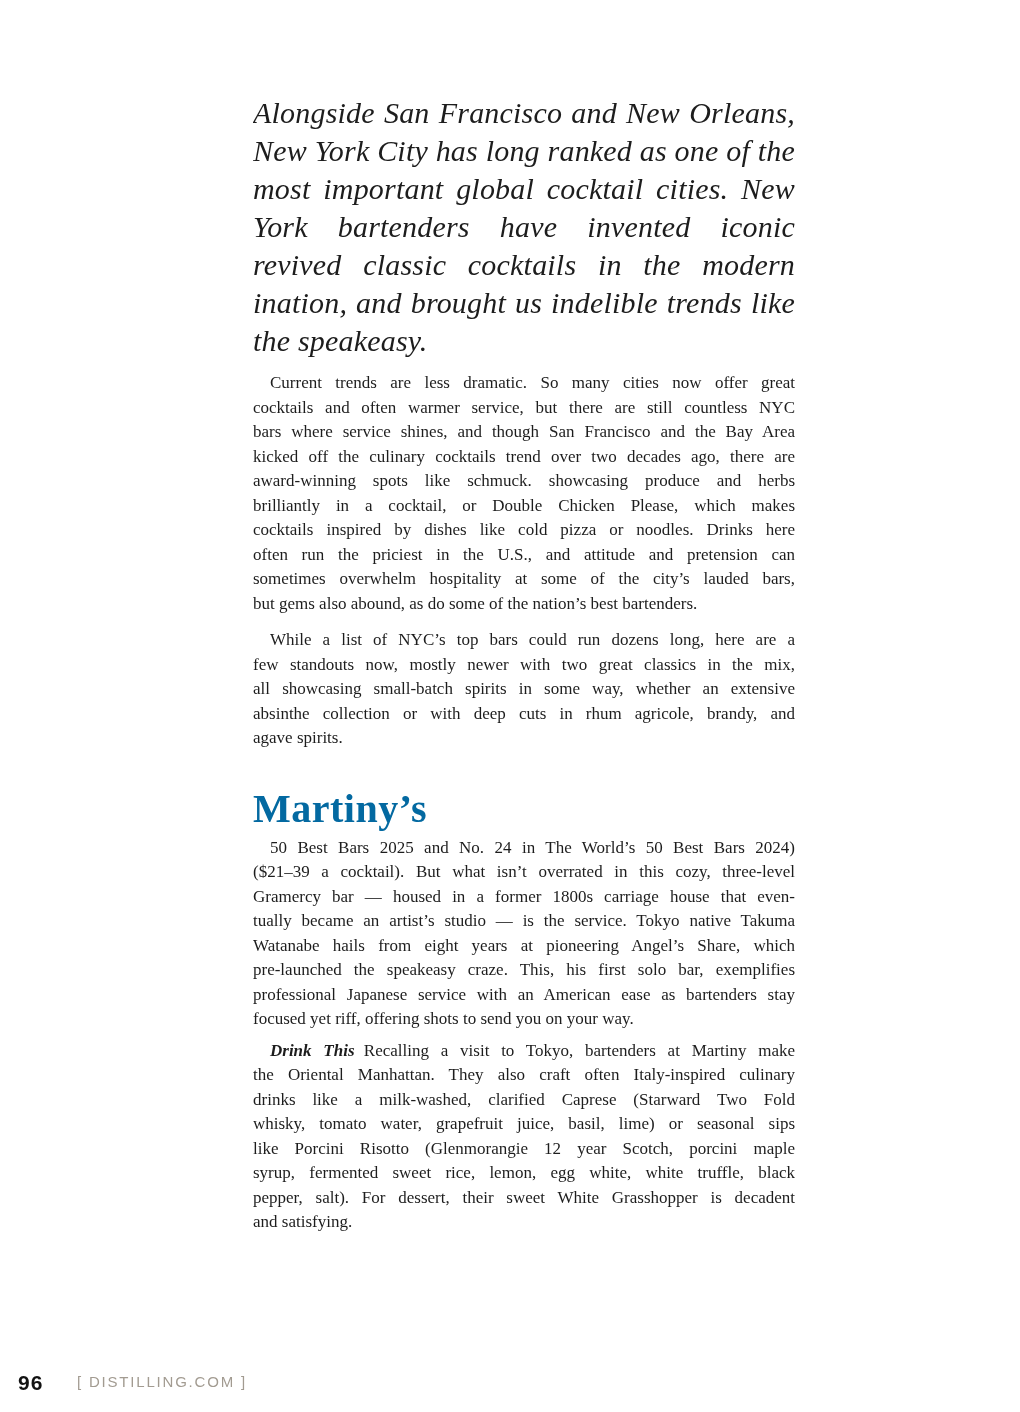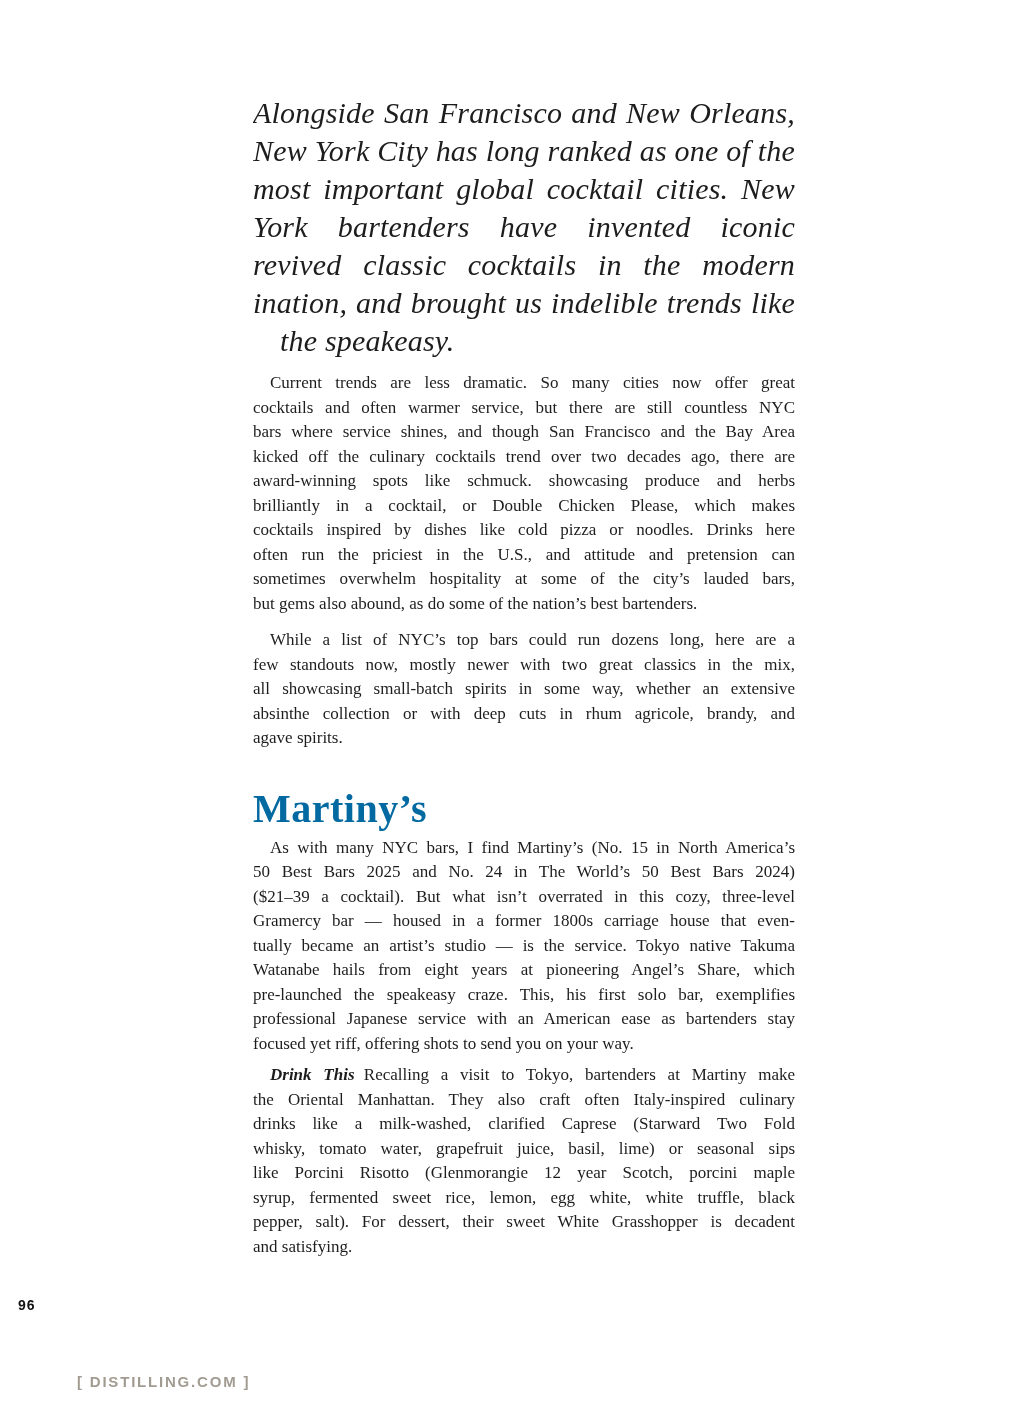--- a/index.html
+++ b/index.html
@@ -35,21 +35,21 @@
   .line:last-child { text-align: left; }
   .line:last-child::after { content: none; }
 
   .intro {
     font-style: italic;
     font-size: 30px;
     line-height: 38px;
     letter-spacing: 0.2px;
   }
   .intro .line { height: 38px; text-align-last: justify; }
-  .intro .line:last-child { text-align-last: left; margin-left: 27px; }
+  .intro .line:last-child { text-align-last: left; }
 
   .body-para {
     font-size: 17px;
     line-height: 24.5px;
   }
   .body-para .line { height: 24.5px; text-align-last: justify; }
   .body-para .line:last-child { text-align-last: left; }
   .para.indent .line:first-child { text-indent: 17px; }
 
   .p1 { margin-top: 11px; }
@@ -69,33 +69,33 @@
 
   .lead {
     font-weight: bold;
     font-style: italic;
     margin-right: 0.55em;
   }
 
   .footer-pageno {
     position: absolute;
     left: 18px;
-    top: 1297px;
+    top: 1371px;
     font-family: "Liberation Sans", sans-serif;
     font-weight: bold;
-    font-size: 14px;
+    font-size: 21px;
     letter-spacing: 1px;
     color: #121212;
   }
   .footer-site {
     position: absolute;
     left: 77px;
     top: 1373px;
     font-family: "Liberation Sans", sans-serif;
-    font-weight: bold;
+    font-weight: normal;
     font-size: 15px;
     letter-spacing: 1.8px;
     color: var(--footer-gray, #a29b91);
   }
 </style>
 </head>
 <body style="background: rgb(255, 255, 255);">
 
 <div class="column">
 
@@ -126,21 +126,20 @@
       <div class="line">While a list of NYC’s top bars could run dozens long, here are a</div>
       <div class="line">few standouts now, mostly newer with two great classics in the mix,</div>
       <div class="line">all showcasing small-batch spirits in some way, whether an extensive</div>
       <div class="line">absinthe collection or with deep cuts in rhum agricole, brandy, and</div>
       <div class="line">agave spirits.</div>
     </div>
 
   <h1 class="heading">Martiny’s</h1>
 
   <div class="body-para para indent p3">
-      <div class="line">As with many NYC bars, I find Martiny’s (No. 15 in North America’s</div>
       <div class="line">50 Best Bars 2025 and No. 24 in The World’s 50 Best Bars 2024)</div>
       <div class="line">($21–39 a cocktail). But what isn’t overrated in this cozy, three-level</div>
       <div class="line">Gramercy bar — housed in a former 1800s carriage house that even-</div>
       <div class="line">tually became an artist’s studio — is the service. Tokyo native Takuma</div>
       <div class="line">Watanabe hails from eight years at pioneering Angel’s Share, which</div>
       <div class="line">pre-launched the speakeasy craze. This, his first solo bar, exemplifies</div>
       <div class="line">professional Japanese service with an American ease as bartenders stay</div>
       <div class="line">focused yet riff, offering shots to send you on your way.</div>
     </div>
 

